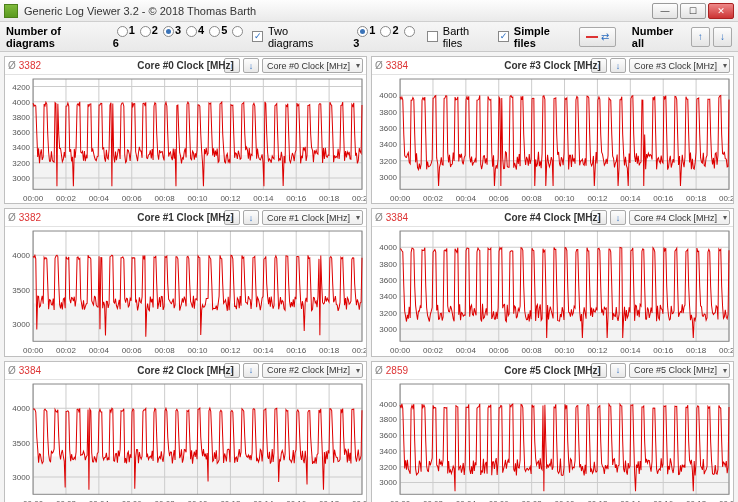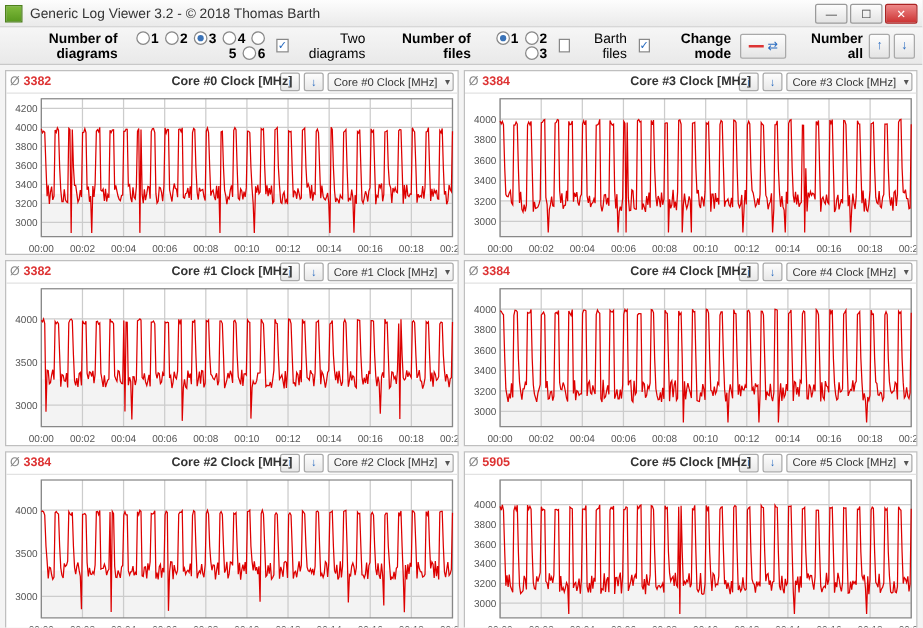--- a/index.html
+++ b/index.html
@@ -43,21 +43,20 @@
   .wbtn.close { background: linear-gradient(#e88,#c33); color:#fff; border-color:#a22;}
   .toolbar {
     height: 30px;
     background: linear-gradient(#f6f6f6,#e9e9e9);
     border-bottom: 1px solid #c8c8c8;
     display:flex;
     align-items:center;
     padding: 0 6px;
     gap: 3px;
     font-size: 11px;
-    text-align: right;
   }
   .lbl-bold { font-weight: bold; margin-right: 2px;}
   .radio {
     width:11px; height:11px; border:1px solid #888; border-radius:50%;
     display:inline-flex; align-items:center; justify-content:center;
     background:#fff; margin: 0 1px 0 4px;
     vertical-align: middle;
   }
   .radio.sel::after { content:""; width:5px; height:5px; background:#3a73b8; border-radius:50%;}
   .chk {
@@ -101,21 +100,21 @@
   .pane-head {
     height: 18px;
     display:flex;
     align-items:center;
     padding: 0 3px;
     font-size: 10px;
     border-bottom: 1px solid #e2e2e2;
     gap:3px;
   }
   .avg-sym { color:#888; }
-  .avg-val { color:#d33; font-weight:bold; margin-right: auto;}
+  .avg-val { color:#d33; font-weight:normal; margin-right: auto;}
   .pane-title { position:absolute; left:0; right:0; text-align:center; font-size:10px; font-weight:bold; color:#333; pointer-events:none;}
   .pane-btn {
     width:16px; height:15px; border:1px solid #a9a9a9; border-radius:2px;
     background: linear-gradient(#fdfdfd,#e8e8e8);
     display:inline-flex; align-items:center; justify-content:center;
     font-size:9px; color:#2a6cc0;
   }
   .pane-select {
     height:15px; border:1px solid #a9a9a9; border-radius:2px;
     background: linear-gradient(#fdfdfd,#eeeeee);
@@ -148,26 +147,25 @@
   <div class="wbtn close">✕</div>
 </div>
 
 <div class="toolbar">
   <span class="lbl-bold">Number of diagrams</span>
   <span id="diag-radios"><span class="radio"></span><span class="tb-label lbl-bold">1</span><span class="radio"></span><span class="tb-label lbl-bold">2</span><span class="radio sel"></span><span class="tb-label lbl-bold">3</span><span class="radio"></span><span class="tb-label lbl-bold">4</span><span class="radio"></span><span class="tb-label lbl-bold">5</span><span class="radio"></span><span class="tb-label lbl-bold">6</span></span>
   <span class="chk">✓</span>
   <span class="tb-label">Two diagrams</span>
 
   <span style="width:14px"></span>
-  <span class="lbl-bold">Number of files</span>
   <span id="file-radios"><span class="radio sel"></span><span class="tb-label lbl-bold">1</span><span class="radio"></span><span class="tb-label lbl-bold">2</span><span class="radio"></span><span class="tb-label lbl-bold">3</span></span>
   <span class="chk"></span>
   <span class="tb-label">Barth files</span>
   <span class="chk">✓</span>
-  <span class="lbl-bold tb-label">Change mode</span>
+  <span class="lbl-bold tb-label">Simple files</span>
 
   <span style="flex:1"></span>
   <div class="btn colorswap">
     <span class="red-line"></span>
     <span class="swap-icon">⇄</span>
   </div>
   <span style="width:10px"></span>
   <span class="lbl-bold">Number all</span>
   <div class="btn small">
       <span style="color:#2a6cc0">↑</span>
@@ -449,21 +447,21 @@
           <line class="major" x1="356" y1="4" x2="356" y2="114"></line>
           <text x="356" y="126" text-anchor="middle" font-size="8" fill="#555">00:20</text>
           <rect x="28" y="4" width="328" height="110" fill="none" stroke="#888"></rect>
           <path class="series" d="M28.0 29.2 L28.9 28.7 L29.8 29.5 L30.7 32.0 L31.7 56.9 L32.6 68.7 L33.5 82.6 L34.4 73.6 L35.3 74.1 L36.2 79.6 L37.1 83.2 L38.1 81.5 L39.0 30.1 L39.9 29.1 L40.8 30.4 L41.7 31.2 L42.6 56.9 L43.5 74.1 L44.4 79.9 L45.4 82.1 L46.3 70.5 L47.2 72.9 L48.1 71.9 L49.0 68.8 L49.9 29.3 L50.8 31.0 L51.8 32.0 L52.7 29.7 L53.6 56.9 L54.5 73.9 L55.4 79.1 L56.3 73.0 L57.2 69.8 L58.2 76.3 L59.1 80.9 L60.0 107.1 L60.9 31.4 L61.8 31.2 L62.7 30.8 L63.6 32.1 L64.5 69.9 L65.5 81.0 L66.4 74.0 L67.3 79.0 L68.2 79.4 L69.1 77.2 L70.0 78.9 L70.9 71.8 L71.9 29.3 L72.8 29.1 L73.7 31.6 L74.6 28.3 L75.5 75.1 L76.4 74.6 L77.3 74.5 L78.3 71.1 L79.2 74.0 L80.1 79.9 L81.0 76.6 L81.9 75.3 L82.8 29.5 L83.7 109.4 L84.6 29.1 L85.6 30.9 L86.5 72.8 L87.4 81.6 L88.3 81.8 L89.2 76.2 L90.1 78.8 L91.0 82.1 L92.0 73.4 L92.9 72.2 L93.8 32.0 L94.7 29.3 L95.6 31.8 L96.5 31.8 L97.4 76.3 L98.4 79.7 L99.3 77.2 L100.2 77.1 L101.1 72.7 L102.0 80.1 L102.9 77.8 L103.8 79.8 L104.7 29.3 L105.7 31.9 L106.6 28.1 L107.5 29.1 L108.4 80.5 L109.3 81.0 L110.2 73.6 L111.1 73.3 L112.1 82.5 L113.0 70.4 L113.9 76.2 L114.8 69.2 L115.7 30.7 L116.6 31.2 L117.5 30.7 L118.5 28.6 L119.4 82.6 L120.3 77.9 L121.2 83.3 L122.1 73.1 L123.0 71.3 L123.9 82.0 L124.8 74.2 L125.8 77.7 L126.7 31.7 L127.6 28.9 L128.5 29.9 L129.4 108.4 L130.3 77.2 L131.2 69.3 L132.2 69.5 L133.1 83.1 L134.0 71.8 L134.9 76.7 L135.8 78.9 L136.7 75.9 L137.6 31.3 L138.6 29.7 L139.5 29.8 L140.4 28.5 L141.3 77.0 L142.2 74.4 L143.1 79.2 L144.0 77.0 L144.9 76.0 L145.9 77.7 L146.8 70.6 L147.7 80.8 L148.6 32.2 L149.5 28.5 L150.4 29.4 L151.3 56.9 L152.3 82.4 L153.2 78.5 L154.1 76.5 L155.0 78.2 L155.9 71.1 L156.8 78.6 L157.7 81.6 L158.7 71.6 L159.6 30.8 L160.5 28.2 L161.4 31.2 L162.3 56.9 L163.2 69.2 L164.1 76.0 L165.0 71.8 L166.0 72.0 L166.9 83.3 L167.8 76.0 L168.7 69.8 L169.6 79.8 L170.5 30.6 L171.4 29.2 L172.4 31.5 L173.3 56.9 L174.2 77.9 L175.1 75.6 L176.0 69.2 L176.9 82.5 L177.8 78.9 L178.8 69.4 L179.7 69.8 L180.6 72.1 L181.5 30.6 L182.4 31.3 L183.3 30.1 L184.2 56.9 L185.1 79.1 L186.1 70.0 L187.0 83.5 L187.9 75.6 L188.8 71.5 L189.7 76.8 L190.6 69.5 L191.5 79.0 L192.5 29.2 L193.4 28.9 L194.3 28.1 L195.2 56.9 L196.1 68.9 L197.0 76.1 L197.9 68.9 L198.9 76.3 L199.8 73.5 L200.7 79.2 L201.6 72.9 L202.5 101.1 L203.4 30.8 L204.3 28.1 L205.2 31.2 L206.2 56.9 L207.1 81.1 L208.0 80.0 L208.9 72.0 L209.8 78.7 L210.7 70.2 L211.6 83.2 L212.6 81.8 L213.5 79.6 L214.4 31.9 L215.3 30.2 L216.2 31.5 L217.1 56.9 L218.0 82.7 L219.0 73.3 L219.9 76.4 L220.8 81.2 L221.7 69.8 L222.6 69.0 L223.5 69.6 L224.4 82.1 L225.3 31.7 L226.3 30.3 L227.2 32.0 L228.1 56.9 L229.0 82.6 L229.9 77.8 L230.8 76.9 L231.7 81.6 L232.7 74.9 L233.6 68.9 L234.5 76.9 L235.4 72.1 L236.3 28.7 L237.2 29.7 L238.1 31.1 L239.1 56.9 L240.0 73.5 L240.9 76.3 L241.8 77.0 L242.7 74.9 L243.6 78.1 L244.5 74.9 L245.4 80.0 L246.4 72.8 L247.3 29.3 L248.2 28.7 L249.1 29.7 L250.0 56.9 L250.9 80.9 L251.8 78.6 L252.8 81.7 L253.7 78.6 L254.6 69.2 L255.5 70.4 L256.4 81.3 L257.3 70.2 L258.2 30.1 L259.2 29.6 L260.1 28.8 L261.0 56.9 L261.9 76.3 L262.8 78.6 L263.7 71.7 L264.6 83.4 L265.5 81.4 L266.5 68.9 L267.4 81.7 L268.3 72.8 L269.2 29.2 L270.1 28.6 L271.0 28.2 L271.9 56.9 L272.9 101.7 L273.8 79.5 L274.7 80.5 L275.6 72.8 L276.5 70.3 L277.4 73.4 L278.3 79.9 L279.3 73.9 L280.2 29.5 L281.1 30.9 L282.0 30.6 L282.9 56.9 L283.8 79.6 L284.7 79.8 L285.6 82.1 L286.6 79.0 L287.5 69.9 L288.4 83.0 L289.3 72.3 L290.2 69.8 L291.1 31.5 L292.0 29.8 L293.0 32.1 L293.9 56.9 L294.8 74.9 L295.7 79.8 L296.6 70.5 L297.5 80.0 L298.4 82.9 L299.4 70.6 L300.3 80.4 L301.2 104.2 L302.1 32.0 L303.0 30.4 L303.9 30.5 L304.8 56.9 L305.7 70.6 L306.7 83.7 L307.6 81.5 L308.5 82.5 L309.4 77.2 L310.3 83.4 L311.2 74.5 L312.1 73.4 L313.1 30.0 L314.0 32.0 L314.9 28.7 L315.8 56.9 L316.7 80.0 L317.6 109.5 L318.5 71.8 L319.5 83.4 L320.4 71.2 L321.3 79.0 L322.2 70.0 L323.1 73.2 L324.0 28.6 L324.9 28.9 L325.8 30.5 L326.8 56.9 L327.7 82.6 L328.6 69.5 L329.5 74.4 L330.4 77.1 L331.3 77.3 L332.2 81.4 L333.2 80.9 L334.1 79.2 L335.0 29.2 L335.9 31.9 L336.8 28.5 L337.7 56.9 L338.6 74.6 L339.6 69.4 L340.5 71.1 L341.4 82.2 L342.3 68.7 L343.2 80.7 L344.1 72.6 L345.0 83.3 L345.9 29.6 L346.9 29.1 L347.8 29.0 L348.7 56.9 L349.6 77.3 L350.5 81.5 L351.4 75.5 L352.3 69.4 L353.3 80.1 L354.2 78.8 L355.1 75.4 L356.0 30.2 "></path>
         </svg>
       </div>
     </div>
     <div class="pane">
     <div class="pane-head">
       <span class="avg-sym">Ø</span>
-      <span class="avg-val">5905</span>
+      <span class="avg-val">2859</span>
       <span class="pane-title">Core #5 Clock [MHz]</span>
       <div class="pane-btn">
           <span>i</span>
         </div>
       <div class="pane-btn">
           <span>↓</span>
         </div>
       <div class="pane-select">
           <span>Core #5 Clock [MHz]</span>
         </div>

